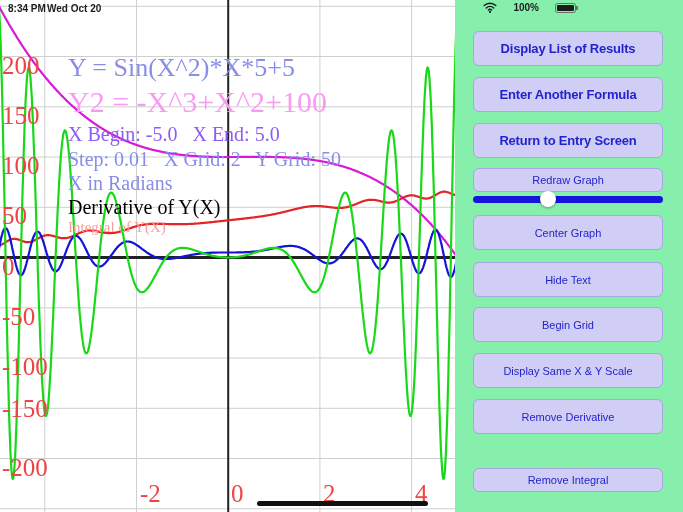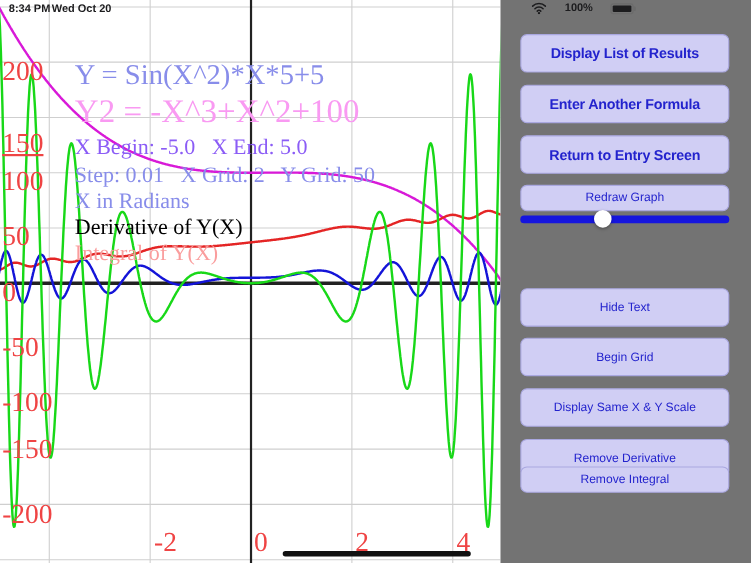--- a/index.html
+++ b/index.html
@@ -10,42 +10,42 @@
   
   .graph-area { position:absolute; left:0; top:0; width:455px; height:512px; background:#ffffff; }
   #plot { position:absolute; left:0; top:0; }
   .overlay { position:absolute; font-family:"Liberation Serif", serif; white-space:pre; z-index:3; }
   .formula1 { left:68px; top:53px;  font-size:26px; }
   .formula2 { left:68px; top:85px;  font-size:30px; }
   .info1    { left:68px; top:123px; font-size:20px; }
   .info2    { left:68px; top:148px; font-size:20px; }
   .info3    { left:68px; top:172px; font-size:20px; }
   .info4    { left:68px; top:196px; font-size:20px; }
-  .info5    { left:68px; top:219px; font-size:20px; }
+  .info5    { left:68px; top:219px; font-size:15px; }
   .axis-label { position:absolute; font-family:"Liberation Serif", serif; font-size:25px;
                 color:#ef4444; z-index:2; line-height:26px; }
 
   
   .home-indicator { position:absolute; left:257px; top:501px; width:171px; height:5px;
                     background:#111; border-radius:3px; z-index:6; }
 
   
   .statusbar { position:absolute; left:0; top:0; width:586px; height:16px; z-index:7;
                font-size:10px; font-weight:700; color:#1c1c1e; }
   .sb-time { position:absolute; left:8px; top:3px; }
   .sb-date { position:absolute; left:47px; top:3px; }
   .sb-right { position:absolute; right:10px; top:2px; display:flex; align-items:center; gap:16px; }
   .battery { position:relative; width:21px; height:10px; border:1px solid #6b6b6b;
              border-radius:2.5px; padding:1px; }
   .battery-fill { display:block; height:100%; width:100%; background:#1c1c1e; border-radius:1px; }
   .battery-nub { position:absolute; right:-3px; top:2.5px; width:2px; height:4px;
                  background:#6b6b6b; border-radius:0 1px 1px 0; }
 
   
-  .panel { position:absolute; left:455px; top:0; width:228px; height:512px; background:#737373; }
+  .panel { position:absolute; left:455px; top:0; width:228px; height:512px; background:#86efac; }
   .btn { position:absolute; left:18px; width:190px; height:35px;
          background:#d0cef4; border:1px solid #a9a7df; border-radius:6px;
          color:#2323cd; display:flex; align-items:center; justify-content:center;
          text-align:center; cursor:pointer; }
   .btn-large { font-size:13px; font-weight:700; letter-spacing:-0.2px; }
   .btn-small { font-size:11px; font-weight:500; }
 
   .slider { position:absolute; left:18px; top:191px; width:190px; height:16px; z-index:2; }
   .slider-track { position:absolute; left:0; top:4.5px; width:190px; height:7px;
                   background:#1515de; border-radius:3.5px; }
@@ -84,21 +84,21 @@
     <div class="overlay formula1" style="color: rgb(136, 141, 234);">Y = Sin(X^2)*X*5+5</div>
     <div class="overlay formula2" style="color: rgb(249, 154, 242);">Y2 = -X^3+X^2+100</div>
     <div class="overlay info1" style="color: #8b5cf6;">X Begin: -5.0   X End: 5.0</div>
     <div class="overlay info2" style="color: rgb(136, 141, 234);">Step: 0.01   X Grid: 2   Y Grid: 50</div>
     <div class="overlay info3" style="color: rgb(136, 141, 234);">X in Radians</div>
     <div class="overlay info4" style="color: #000000;">Derivative of Y(X)</div>
     <div class="overlay info5" style="color: rgb(250, 157, 157);">Integral of Y(X)</div>
 
     <div id="ylabels">
         <div class="axis-label" style="left: 2px; top: 53px;">200</div>
-        <div class="axis-label" style="left: 2px; top: 118px; text-decoration: underline;">150</div>
+        <div class="axis-label" style="left: 2px; top: 103px;">150</div>
         <div class="axis-label" style="left: 2px; top: 153px;">100</div>
         <div class="axis-label" style="left: 2px; top: 203px;">50</div>
         <div class="axis-label" style="left: 2px; top: 254px;">0</div>
         <div class="axis-label" style="left: 2px; top: 304px;">-50</div>
         <div class="axis-label" style="left: 2px; top: 354px;">-100</div>
         <div class="axis-label" style="left: 2px; top: 396px;">-150</div>
         <div class="axis-label" style="left: 2px; top: 455px;">-200</div>
       </div>
     <div id="xlabels">
         <div class="axis-label" style="left: 140px; top: 481px;">-2</div>
@@ -112,25 +112,26 @@
     <button class="btn btn-large" style="top:31px;">Display List of Results</button>
     <button class="btn btn-large" style="top:77px;">Enter Another Formula</button>
     <button class="btn btn-small" style="top:168px;height:24px;">Redraw Graph</button>
     <button class="btn btn-large" style="top:123px;">Return to Entry Screen</button>
 
     <div class="slider">
       <div class="slider-track"></div>
       <div class="slider-thumb" id="slider-thumb" style="left: 67px;"></div>
     </div>
 
+    <button class="btn btn-small" style="top:215px;">Center Graph</button>
     <button class="btn btn-small" style="top:262px;">Hide Text</button>
     <button class="btn btn-small" style="top:307px;">Begin Grid</button>
     <button class="btn btn-small" style="top:353px;">Display Same X &amp; Y Scale</button>
     <button class="btn btn-small" style="top:399px;">Remove Derivative</button>
-    <button class="btn btn-small" style="top:424px;height:24px;">Remove Integral</button>
+    <button class="btn btn-small" style="top:468px;height:24px;">Remove Integral</button>
   </div>
 
   <div class="statusbar">
     <span class="sb-time">8:34 PM</span>
     <span class="sb-date">Wed Oct 20</span>
     <span class="sb-right">
       <svg width="14" height="11" viewBox="0 0 14 11">
         <g fill="none" stroke="#1c1c1e" stroke-width="1.4" stroke-linecap="round">
           <path d="M1.2 3.6 A 8.2 8.2 0 0 1 12.8 3.6"></path>
           <path d="M3.3 5.9 A 5.2 5.2 0 0 1 10.7 5.9"></path>

